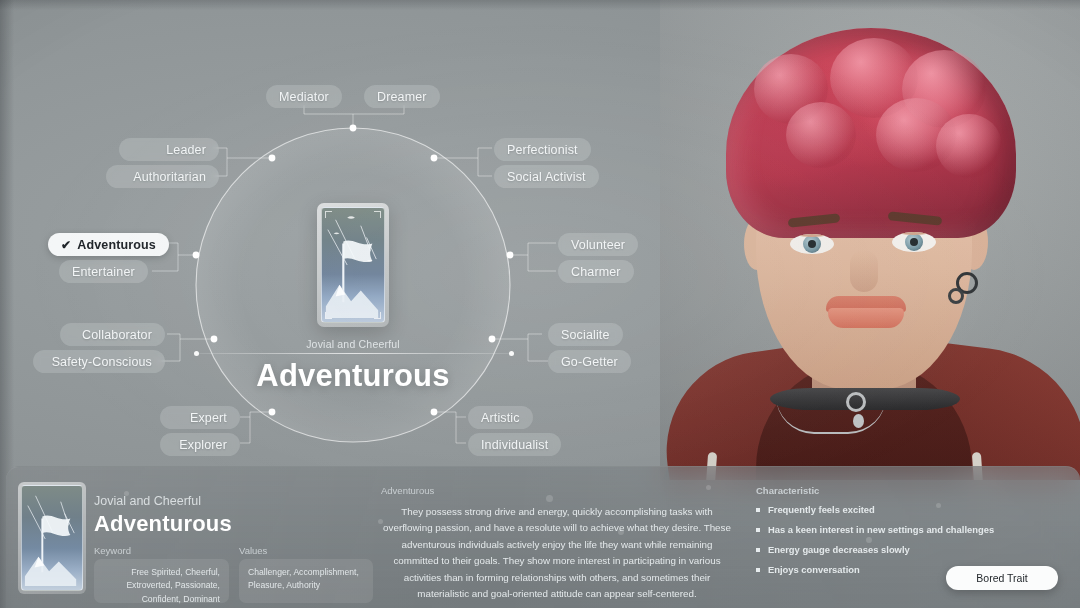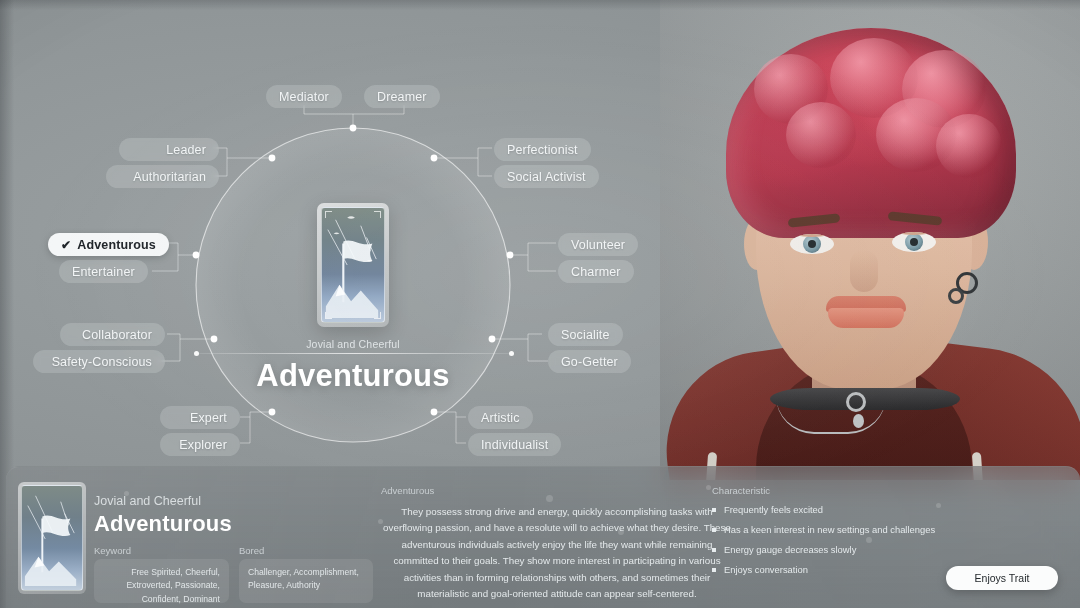--- a/index.html
+++ b/index.html
@@ -186,21 +186,21 @@
   .bl-sub{ position:absolute; left:88px; top:27px; color:#d9dee0; font-size:12.5px; }
   .bl-title{ position:absolute; left:88px; top:44px; color:#ffffff; font-size:22px; font-weight:700; letter-spacing:.2px;}
   .kv-label{ position:absolute; color:#c9cfd2; font-size:9.5px; }
   .kv-box{
     position:absolute; border-radius:7px;
     background:rgba(255,255,255,0.09);
     padding:7px 9px; color:#e2e7e9; font-size:8.6px; line-height:1.55;
   }
 
   .col-desc{ position:absolute; left:381px; top:485px; width:352px; }
-  .col-char{ position:absolute; left:712px; top:485px; width:240px; }
+  .col-char{ position:absolute; left:756px; top:485px; width:240px;font-weight:bold; }
   .sec-label{ color:#c8ced1; font-size:9.5px; margin-bottom:8px; }
   .desc-text{ color:#e4e9eb; font-size:9.8px; line-height:1.68;text-align:center; }
   .char-list{ list-style:none; }
   .char-list li{ position:relative; padding-left:12px; color:#e4e9eb; font-size:9.4px; margin-bottom:9px; }
   .char-list li:before{
     content:''; position:absolute; left:0; top:4px; width:4px; height:4px;
     background:#e7ecee;
   }
   .select-btn{
     position:absolute; right:22px; bottom:18px; width:112px; height:24px;
@@ -424,24 +424,24 @@
         </svg>
       </div>
     </div>
 
     <div class="bl-sub">Jovial and Cheerful</div>
     <div class="bl-title">Adventurous</div>
 
     <div class="kv-label" style="left:88px;top:78px;">Keyword</div>
     <div class="kv-box" style="left:88px;top:92px;width:135px;height:44px;text-align:right;">Free Spirited, Cheerful, Extroverted, Passionate, Confident, Dominant</div>
 
-    <div class="kv-label" style="left:233px;top:78px;">Bored</div>
+    <div class="kv-label" style="left:233px;top:78px;">Values</div>
     <div class="kv-box" style="left:233px;top:92px;width:134px;height:44px;">Challenger, Accomplishment, Pleasure, Authority</div>
 
-    <button class="select-btn">Enjoys Trait</button>
+    <button class="select-btn">Bored Trait</button>
   </div>
 
   <div class="col-desc">
     <div class="sec-label">Adventurous</div>
     <div class="desc-text">They possess strong drive and energy, quickly accomplishing tasks with overflowing passion, and have a resolute will to achieve what they desire. These adventurous individuals actively enjoy the life they want while remaining committed to their goals. They show more interest in participating in various activities than in forming relationships with others, and sometimes their materialistic and goal-oriented attitude can appear self-centered.</div>
   </div>
 
   <div class="col-char">
     <div class="sec-label">Characteristic</div>
     <ul class="char-list">

